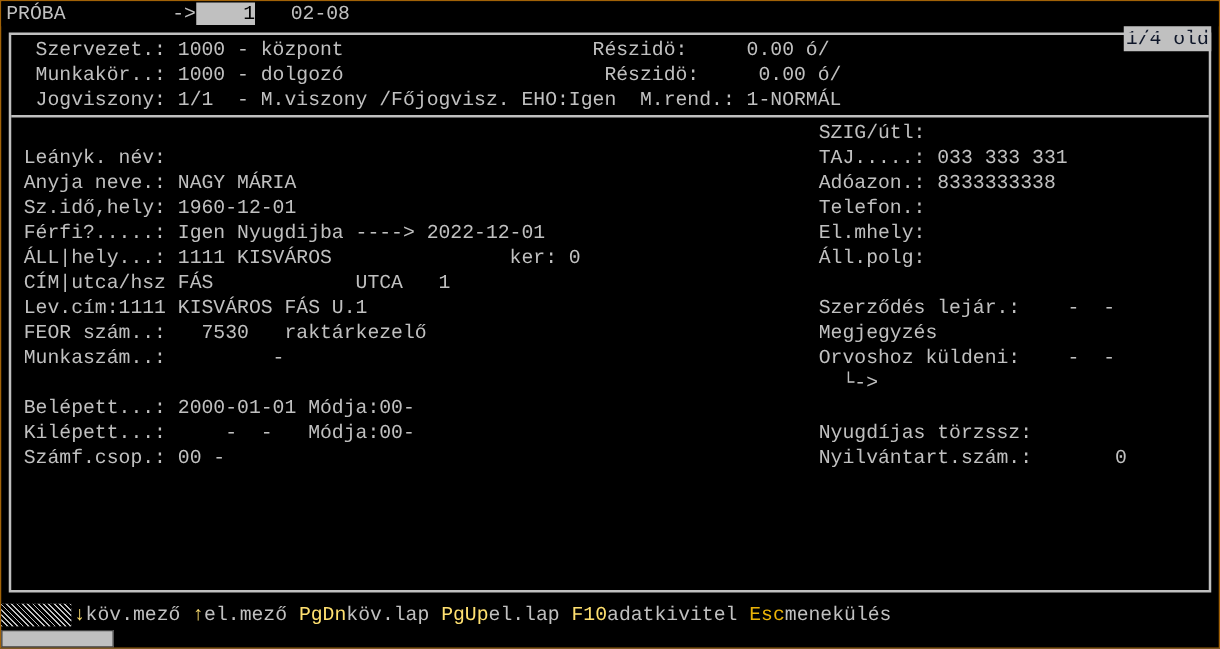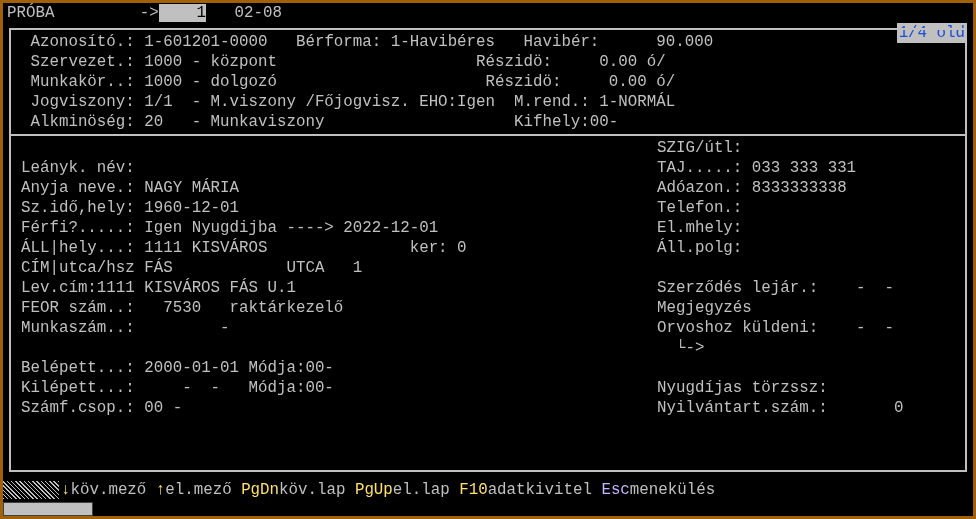--- a/index.html
+++ b/index.html
@@ -10,41 +10,41 @@
     font-size: 15.8px;
     line-height: 20px;
     color: #c0c0c0;
   }
   .terminal {
     width: 976px;
     height: 519px;
     background: #000;
     position: relative;
     overflow: hidden;
-    border: 3px solid #a16207;
+    border: 1px solid #a16207;
     box-sizing: border-box;
   }
   .row {
     white-space: pre;
     height: 20px;
   }
   .topbar {
     background: #000;
     padding-left: 4px;
   }
   .rev {
     background: #c0c0c0;
     color: #000;
   }
   .page-indicator {
     position: absolute;
     top: 20px;
     right: 6px;
     background: #c0c0c0;
-    color: #1d4ed8;
+    color: #0f172a;
     padding: 0 2px;
   }
   .frame {
     position: absolute;
     top: 25px;
     left: 6px;
     right: 6px;
     bottom: 44px;
     border: 2px solid #c0c0c0;
     box-sizing: border-box;
@@ -87,21 +87,21 @@
   }
   .statusbar .hatch {
     display: inline-block;
     width: 56px;
     height: 18px;
     background: repeating-linear-gradient(45deg, #c0c0c0 0 1px, #000 1px 3px),
                 repeating-linear-gradient(-45deg, #c0c0c0 0 1px, #000 1px 3px);
     margin-right: 2px;
   }
   .key { color: #ffe070; }
-  .keyQuit { color: #c4b5fd; }
+  .keyQuit { color: #eab308; }
   .bottom-strip {
     position: absolute;
     bottom: 0;
     left: 0;
     height: 14px;
     width: 90px;
     background: #c0c0c0;
     border: 1px solid #404040;
     box-sizing: border-box;
   }
@@ -111,25 +111,23 @@
 
 <div class="terminal">
 
   <div class="row topbar"><span>PRÓBA</span>         <span>-&gt;</span><span class="rev">    1</span>   <span>02-08</span></div>
 
   <div class="page-indicator">1/4 old</div>
 
   <div class="frame">
 
     <div>
-      <div class="row"> <span>Azonosító.:</span> <span>1-601201-0000</span>   <span>Bérforma:</span> <span>1-Havibéres</span>   <span>Havibér:</span>      <span>90.000</span></div>
       <div class="row"> <span>Szervezet.:</span> <span>1000 - központ</span>                     <span>Részidö:</span>     <span>0.00 ó/</span></div>
       <div class="row"> <span>Munkakör..:</span> <span>1000 - dolgozó</span>                      <span>Részidö:</span>     <span>0.00 ó/</span></div>
       <div class="row"> <span>Jogviszony:</span> <span>1/1  - M.viszony /Főjogvisz. EHO:Igen</span>  <span>M.rend.:</span> <span>1-NORMÁL</span></div>
-      <div class="row"> <span>Alkminöség:</span> <span>20   - Munkaviszony</span>                    <span>Kifhely:</span><span>00-</span></div>
     </div>
 
     <div class="divider"></div>
 
     <div class="cols">
       <div class="col-left">
         <div class="row"><span>Leányk. név:</span></div>
         <div class="row"><span>Anyja neve.:</span> <span>NAGY MÁRIA</span></div>
         <div class="row"><span>Sz.idő,hely:</span> <span>1960-12-01</span></div>
         <div class="row"><span>Férfi?.....:</span> <span>Igen Nyugdijba ----&gt; 2022-12-01</span></div>

